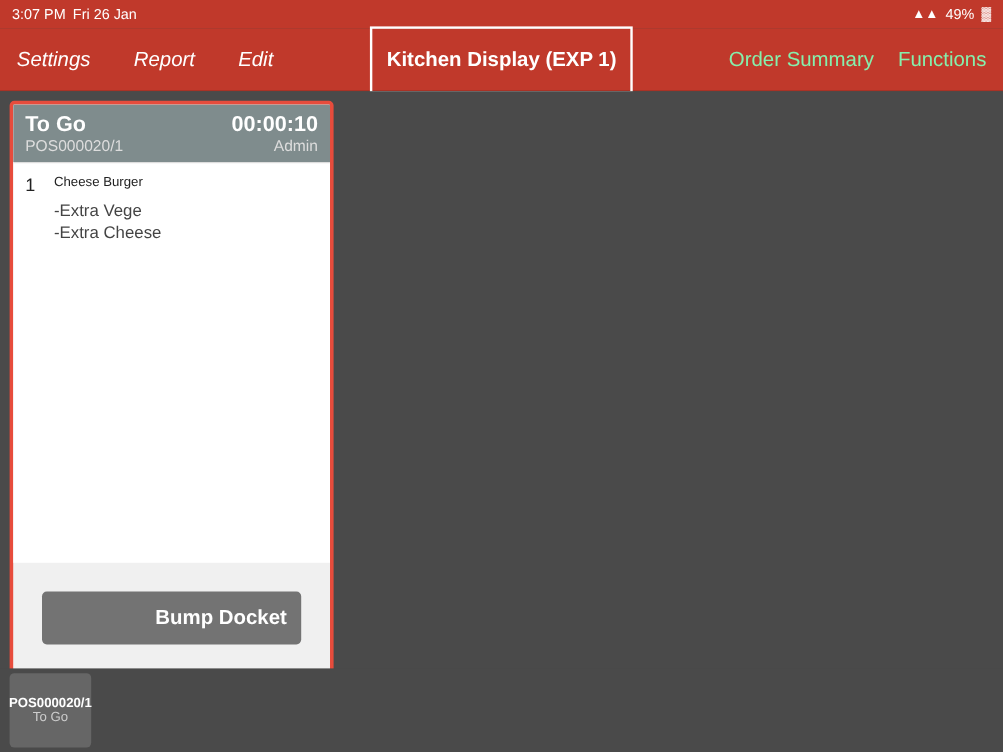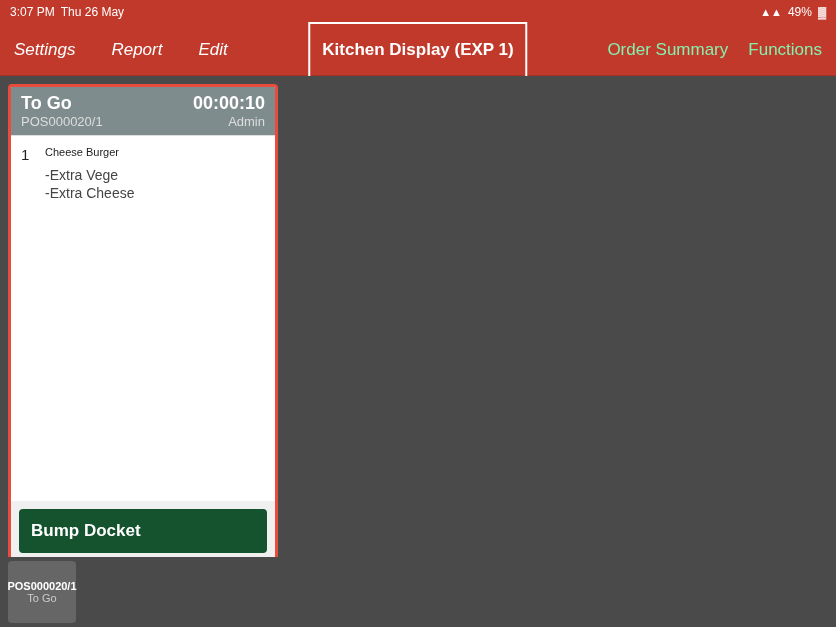--- a/index.html
+++ b/index.html
@@ -150,30 +150,30 @@
       color: #222;
     }
     .item-modifier {
       font-size: 14px;
       color: #444;
       padding-left: 24px;
       margin-bottom: 2px;
     }
 
     .bump-button {
-      background: #14532d;
+      background: #737373;
       color: white;
       font-size: 17px;
       font-weight: 600;
       border: none;
       padding: 12px;
-      text-align: left;
+      text-align: right;
       cursor: pointer;
       border-radius: 4px;
-      margin: 8px;
+      margin: 24px;
     }
 
     
     #bottom-strip {
       position: absolute;
       bottom: 0;
       left: 0;
       width: 836px;
       height: 70px;
       background: #4a4a4a;
@@ -206,21 +206,21 @@
       font-size: 11px;
       text-align: center;
     }
   </style>
 </head>
 <body>
 
 <div id="status-bar">
   <div class="status-left">
     <span>3:07 PM</span>
-    <span>Thu 26 May</span>
+    <span>Fri 26 Jan</span>
   </div>
   <div class="status-right">
     <span style="font-size:11px;">▲▲</span>
     <span>49%</span>
     <span style="font-size:11px;">▓</span>
   </div>
 </div>
 
 <div id="top-nav">
   <div class="nav-left">

